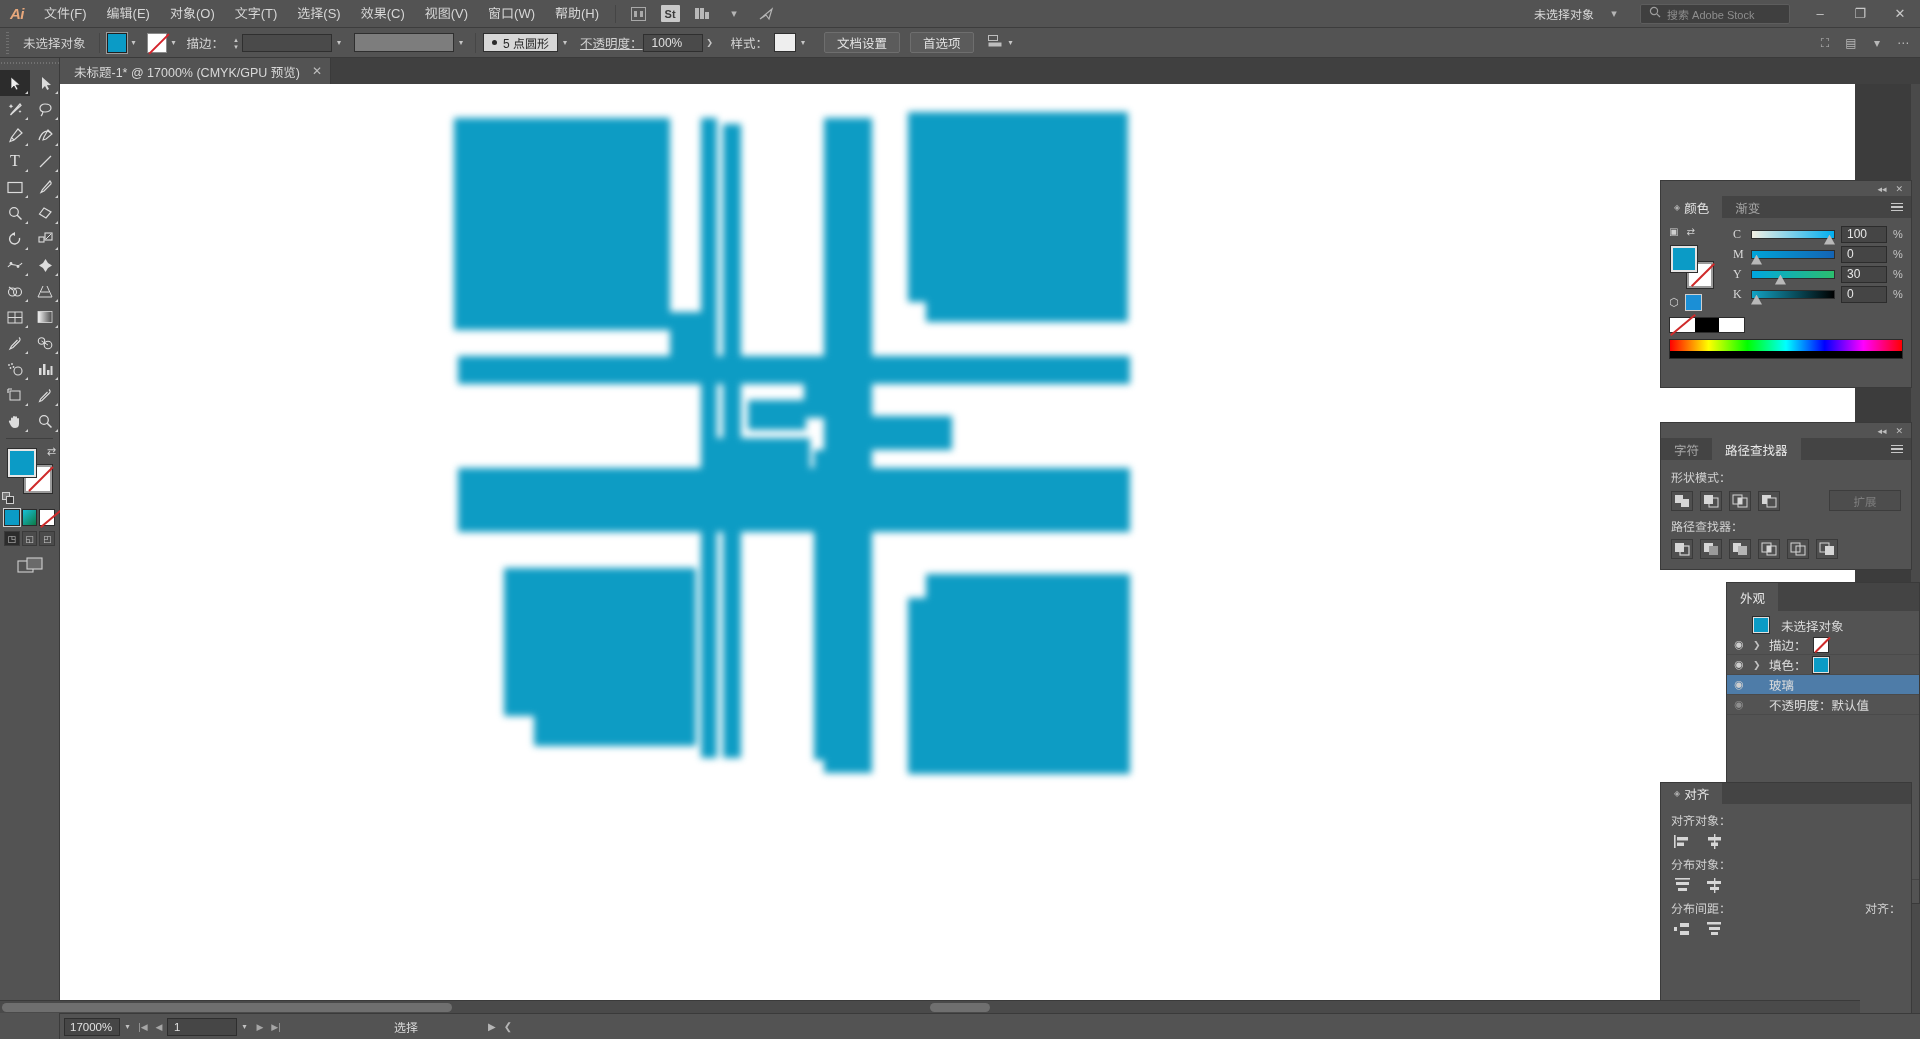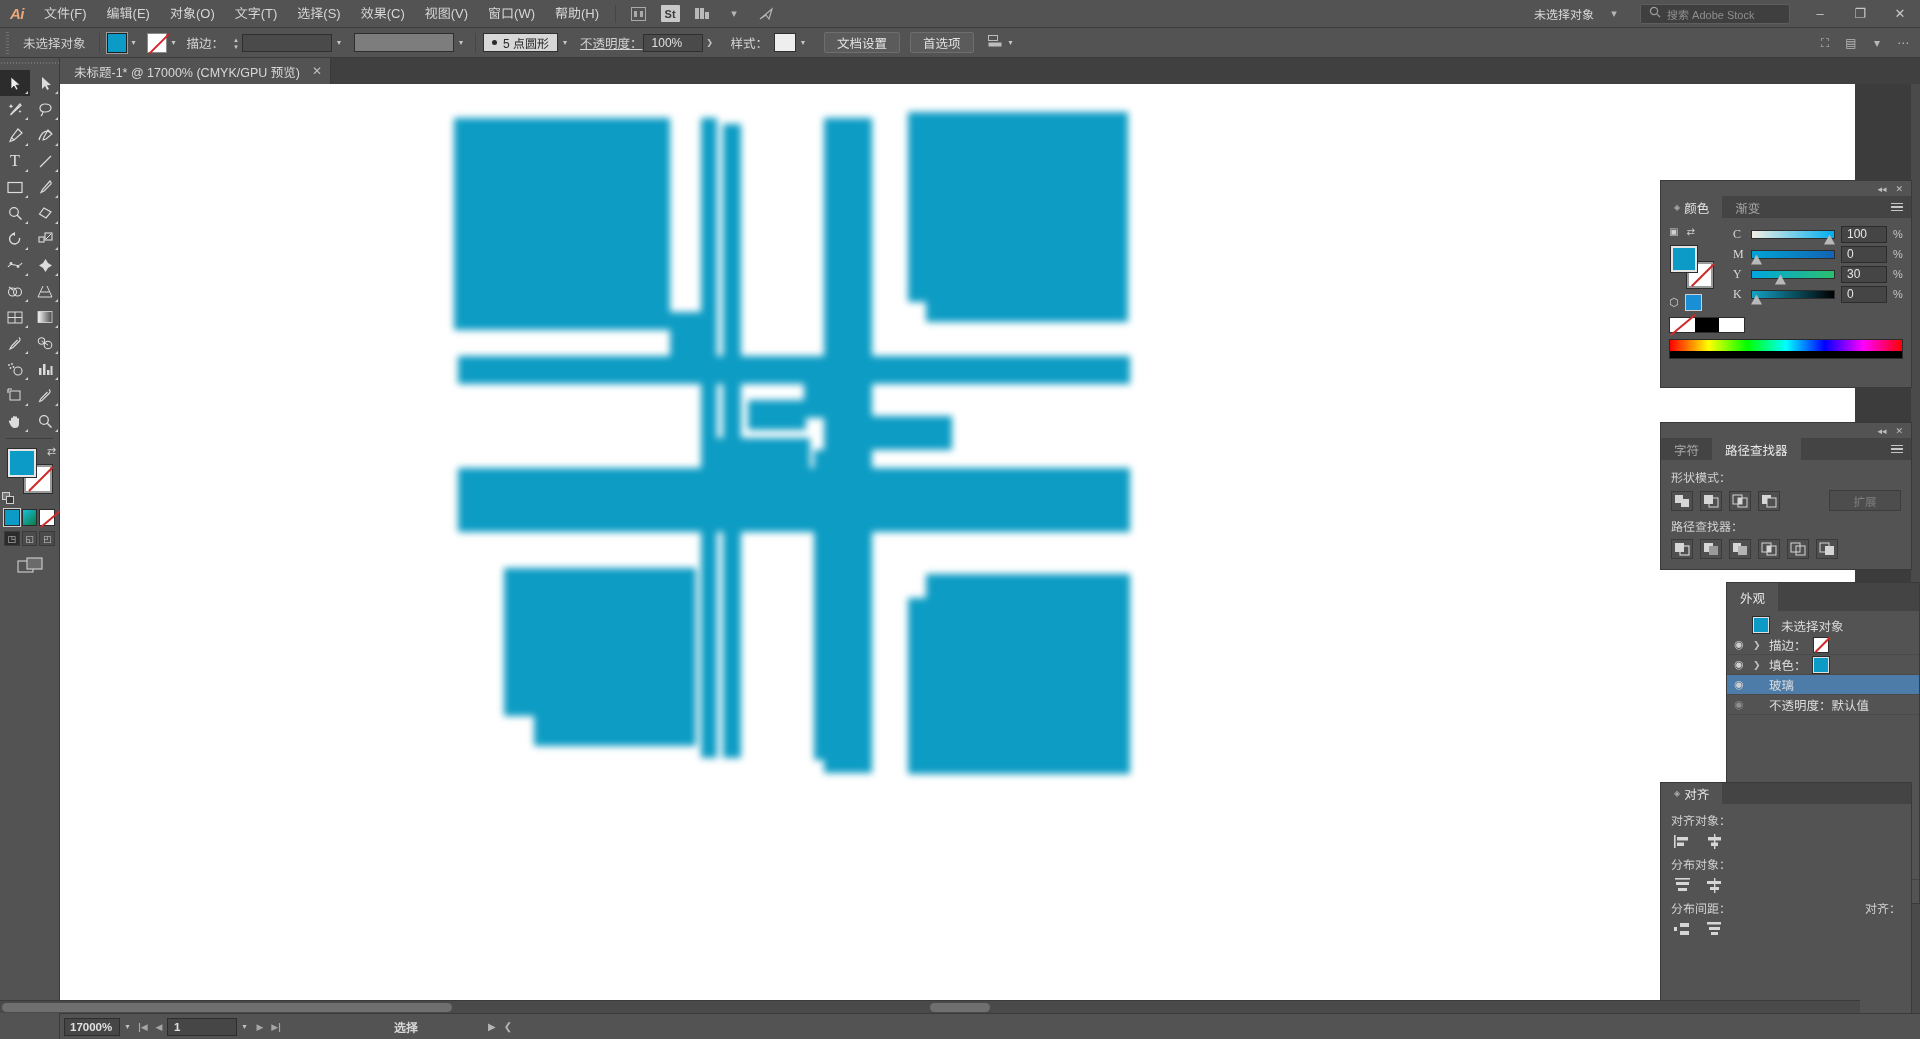--- a/index.html
+++ b/index.html
@@ -186,21 +186,21 @@
   .artwork {
     position:absolute; left:388px; top:16px; width:700px; height:700px;
     filter: blur(3.5px);
   }
   .art-shape { position:absolute; background:#0d9cc4; }
 
   
   .statusbar {
     position:absolute; left:60px; bottom:0; width:1860px; height:26px;
     background:#535353; border-top:1px solid #3a3a3a;
-    display:flex; align-items:center; gap:0; padding-left:4px;font-weight:bold;
+    display:flex; align-items:center; gap:0; padding-left:4px;
   }
   .zoomfield {
     width:56px;height:18px;background:#464646;border:1px solid #2e2e2e;
     display:flex;align-items:center;padding-left:5px;font-size:11.5px;color:#e0e0e0;
   }
   .sb-caret{width:15px;height:18px;display:flex;align-items:center;justify-content:center;font-size:8px;color:#c2c2c2;}
   .navbtn{width:16px;height:18px;display:flex;align-items:center;justify-content:center;font-size:9px;color:#a6a6a6;}
   .pagefield{
     width:70px;height:18px;background:#464646;border:1px solid #2e2e2e;
     display:flex;align-items:center;padding-left:6px;font-size:11.5px;color:#e0e0e0;

